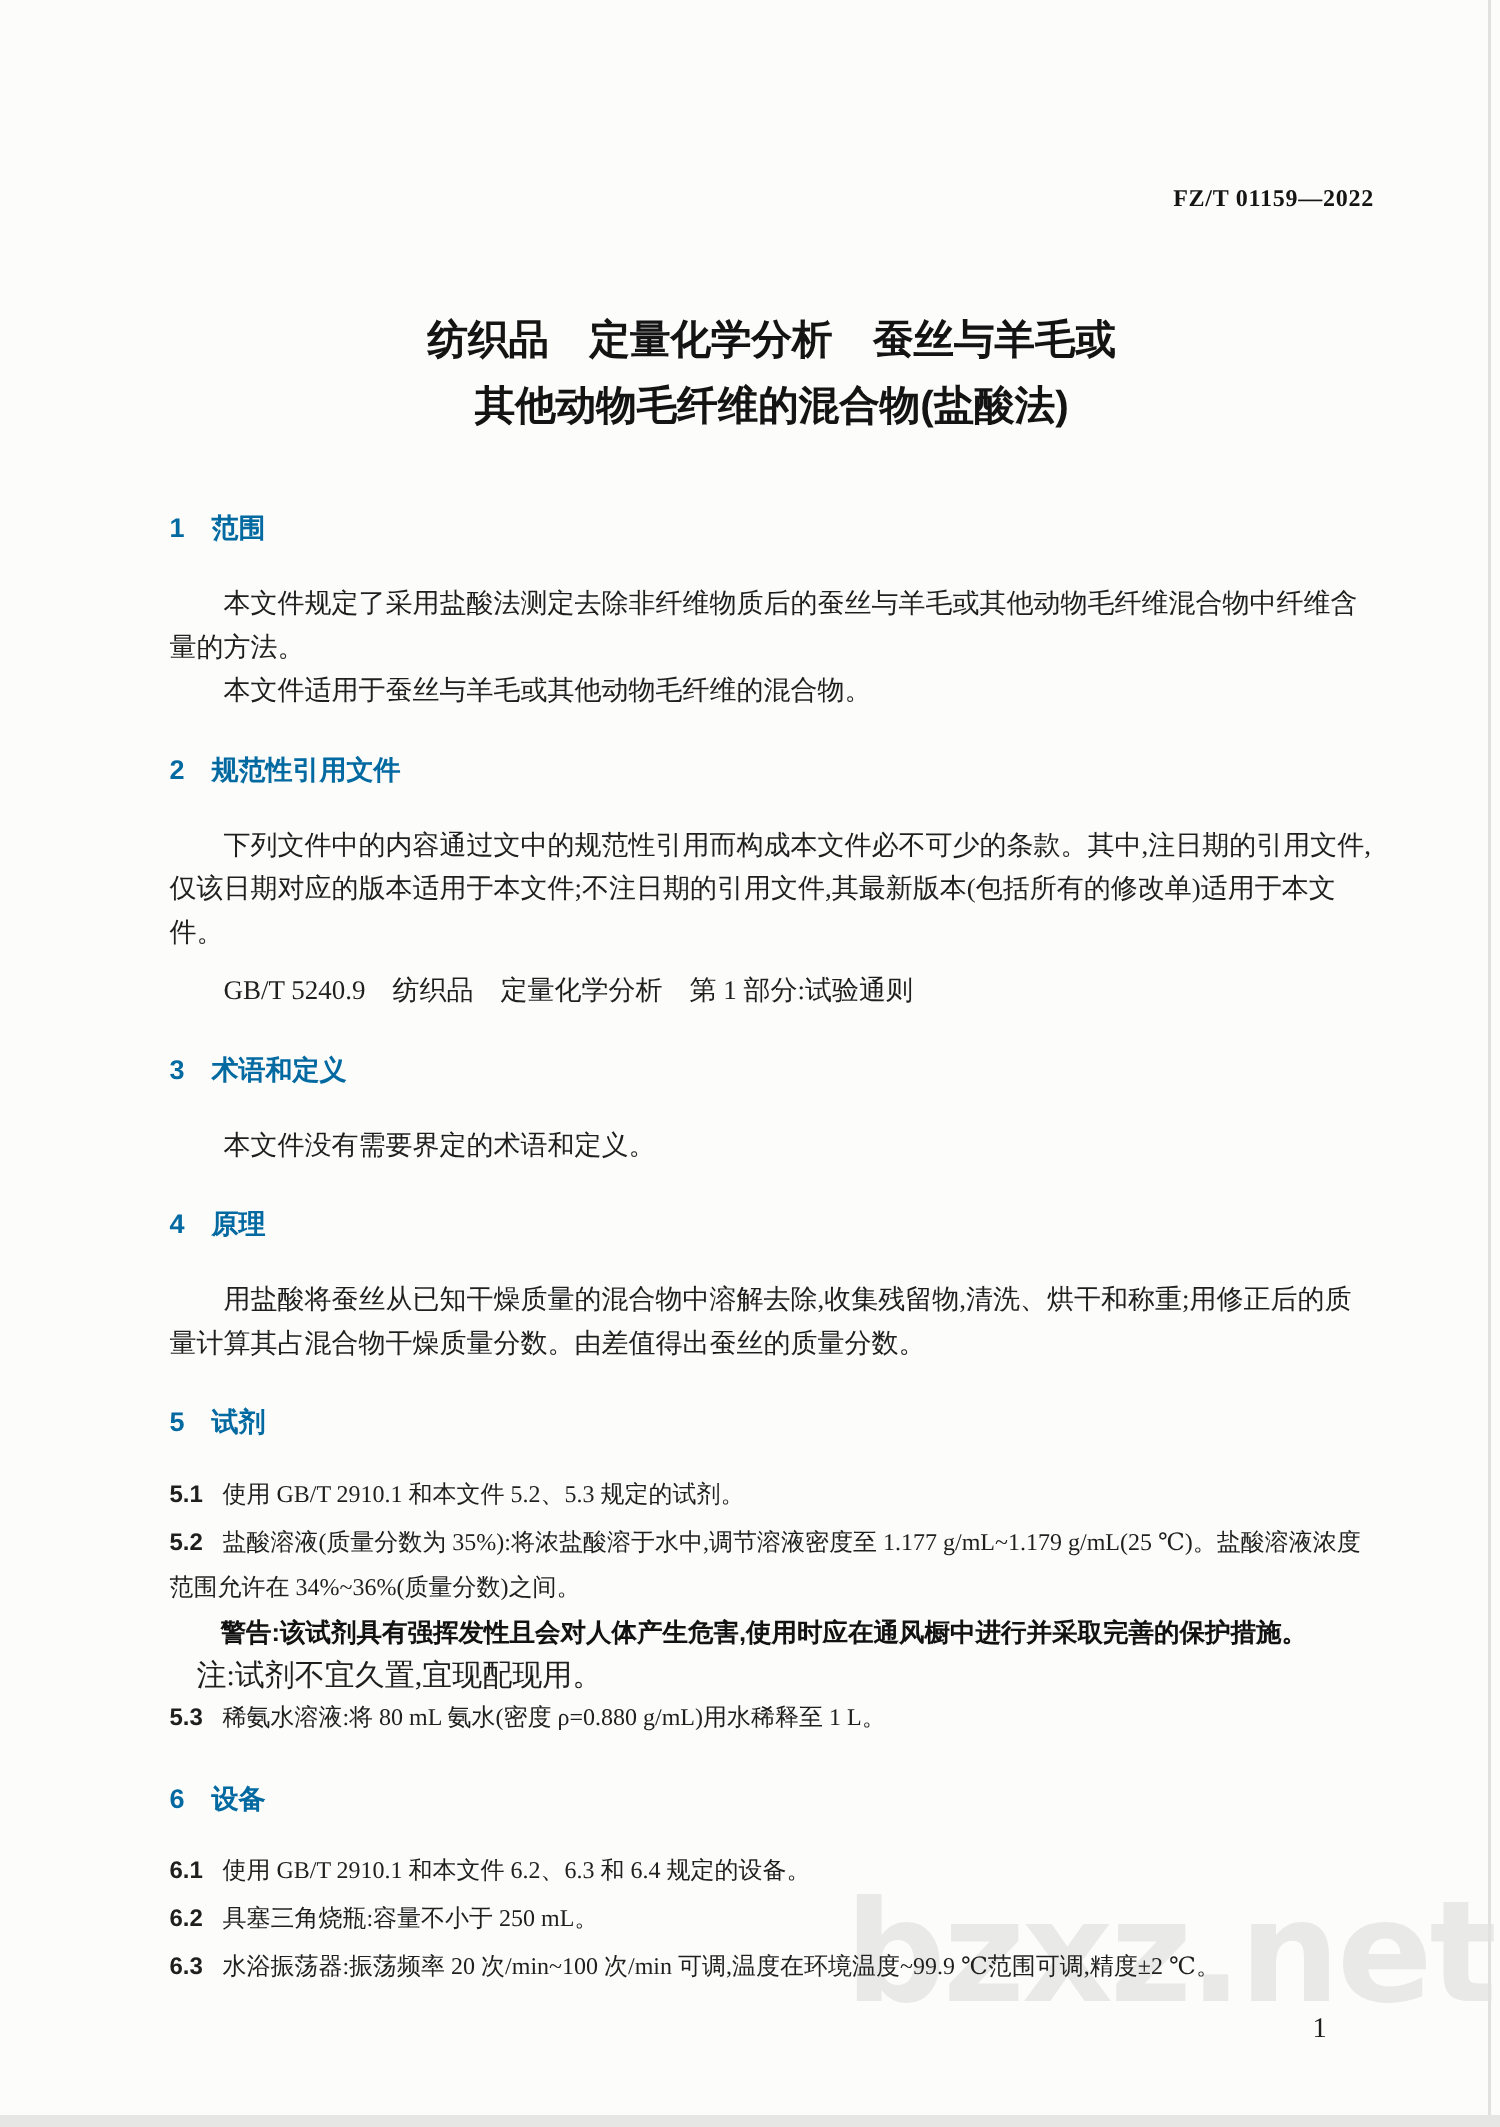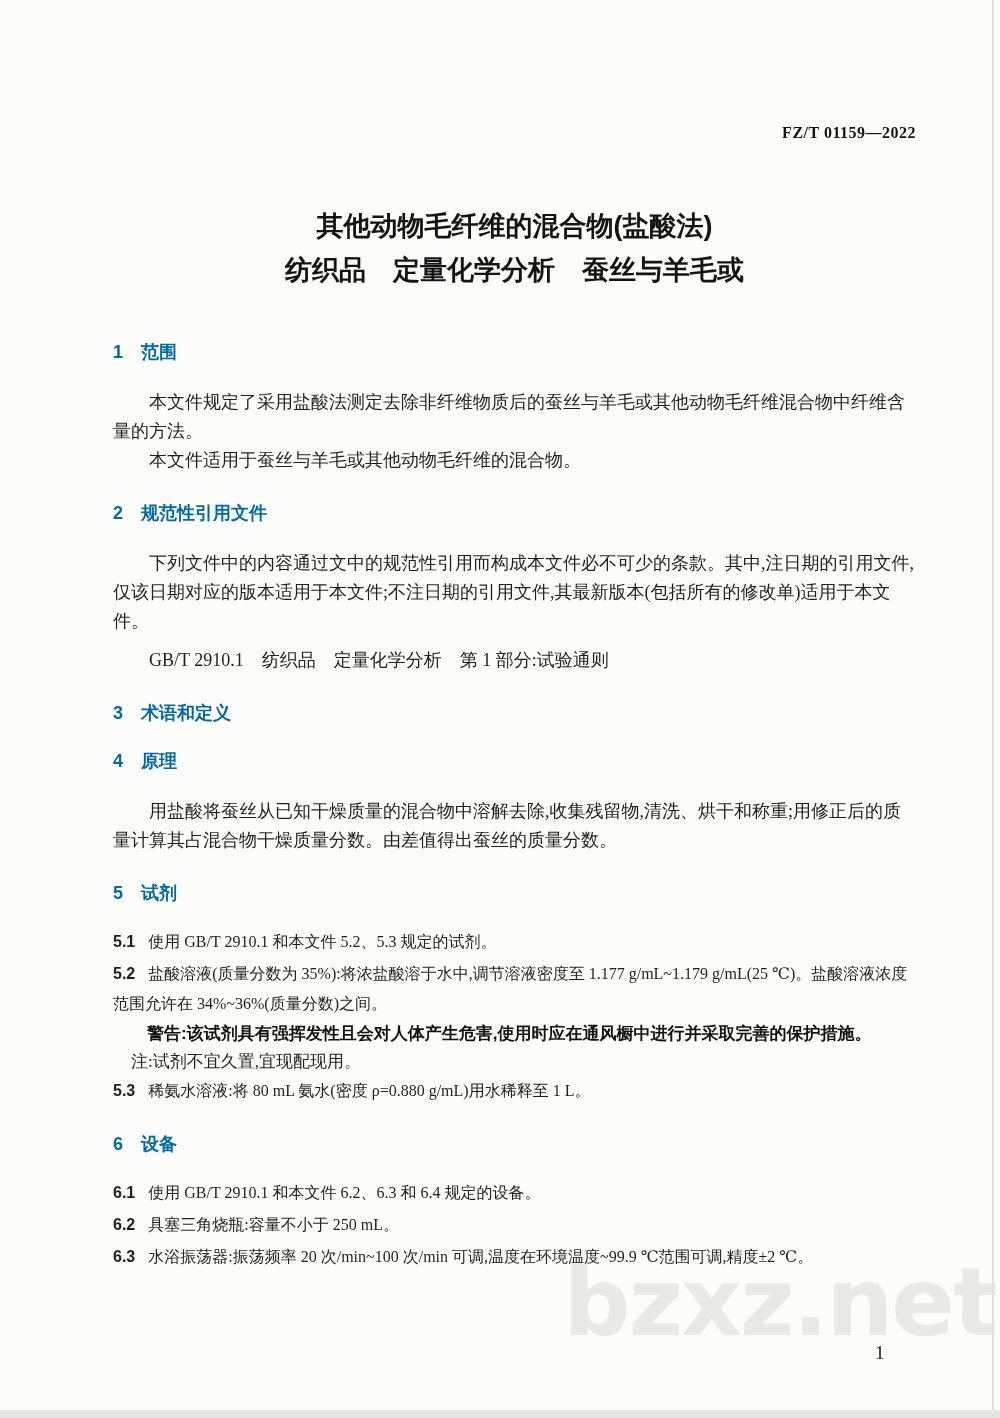--- a/index.html
+++ b/index.html
@@ -100,21 +100,21 @@
     font-family: "Liberation Sans", "DejaVu Sans", sans-serif;
     font-weight: bold;
     font-size: 17px;
     line-height: 29px;
     text-indent: 2em;
     white-space: nowrap;
     color: #121212;
   }
   .note {
     margin: 2px 0 0 0;
-    font-size: 17px;
+    font-size: 20px;
     line-height: 24px;
     padding-left: 18px;
   }
   .page-number {
     position: absolute;
     left: 875px;
     top: 1342px;
     font-size: 19px;
     line-height: 22px;
     z-index: 1;
@@ -125,38 +125,39 @@
 
 <div class="page">
 
   <div class="watermark">bzxz.net</div>
 
   <div class="content">
 
     <div class="doc-number">FZ/T 01159—2022</div>
 
     <div class="doc-title">
+      <div>纺织品　定量化学分析　蚕丝与羊毛或</div>
       <div>其他动物毛纤维的混合物(盐酸法)</div>
-      <div>纺织品　定量化学分析　蚕丝与羊毛或</div>
     </div>
 
     <section>
       <h2 class="sec-h first">1　范围</h2>
       <p class="para">本文件规定了采用盐酸法测定去除非纤维物质后的蚕丝与羊毛或其他动物毛纤维混合物中纤维含量的方法。</p>
       <p class="para">本文件适用于蚕丝与羊毛或其他动物毛纤维的混合物。</p>
     </section>
 
     <section>
       <h2 class="sec-h">2　规范性引用文件</h2>
       <p class="para">下列文件中的内容通过文中的规范性引用而构成本文件必不可少的条款。其中,注日期的引用文件,仅该日期对应的版本适用于本文件;不注日期的引用文件,其最新版本(包括所有的修改单)适用于本文件。</p>
-      <p class="para ref">GB/T 2910.1　纺织品　定量化学分析　第 1 部分:试验通则</p>
+      <p class="para ref">GB/T 5240.9　纺织品　定量化学分析　第 1 部分:试验通则</p>
     </section>
 
     <section>
       <h2 class="sec-h">3　术语和定义</h2>
+      <p class="para">本文件没有需要界定的术语和定义。</p>
     </section>
 
     <section>
       <h2 class="sec-h">4　原理</h2>
       <p class="para">用盐酸将蚕丝从已知干燥质量的混合物中溶解去除,收集残留物,清洗、烘干和称重;用修正后的质量计算其占混合物干燥质量分数。由差值得出蚕丝的质量分数。</p>
     </section>
 
     <section>
       <h2 class="sec-h">5　试剂</h2>
       <p class="clause firstc"><span class="cnum">5.1</span><span>使用 GB/T 2910.1 和本文件 5.2、5.3 规定的试剂。</span></p>

